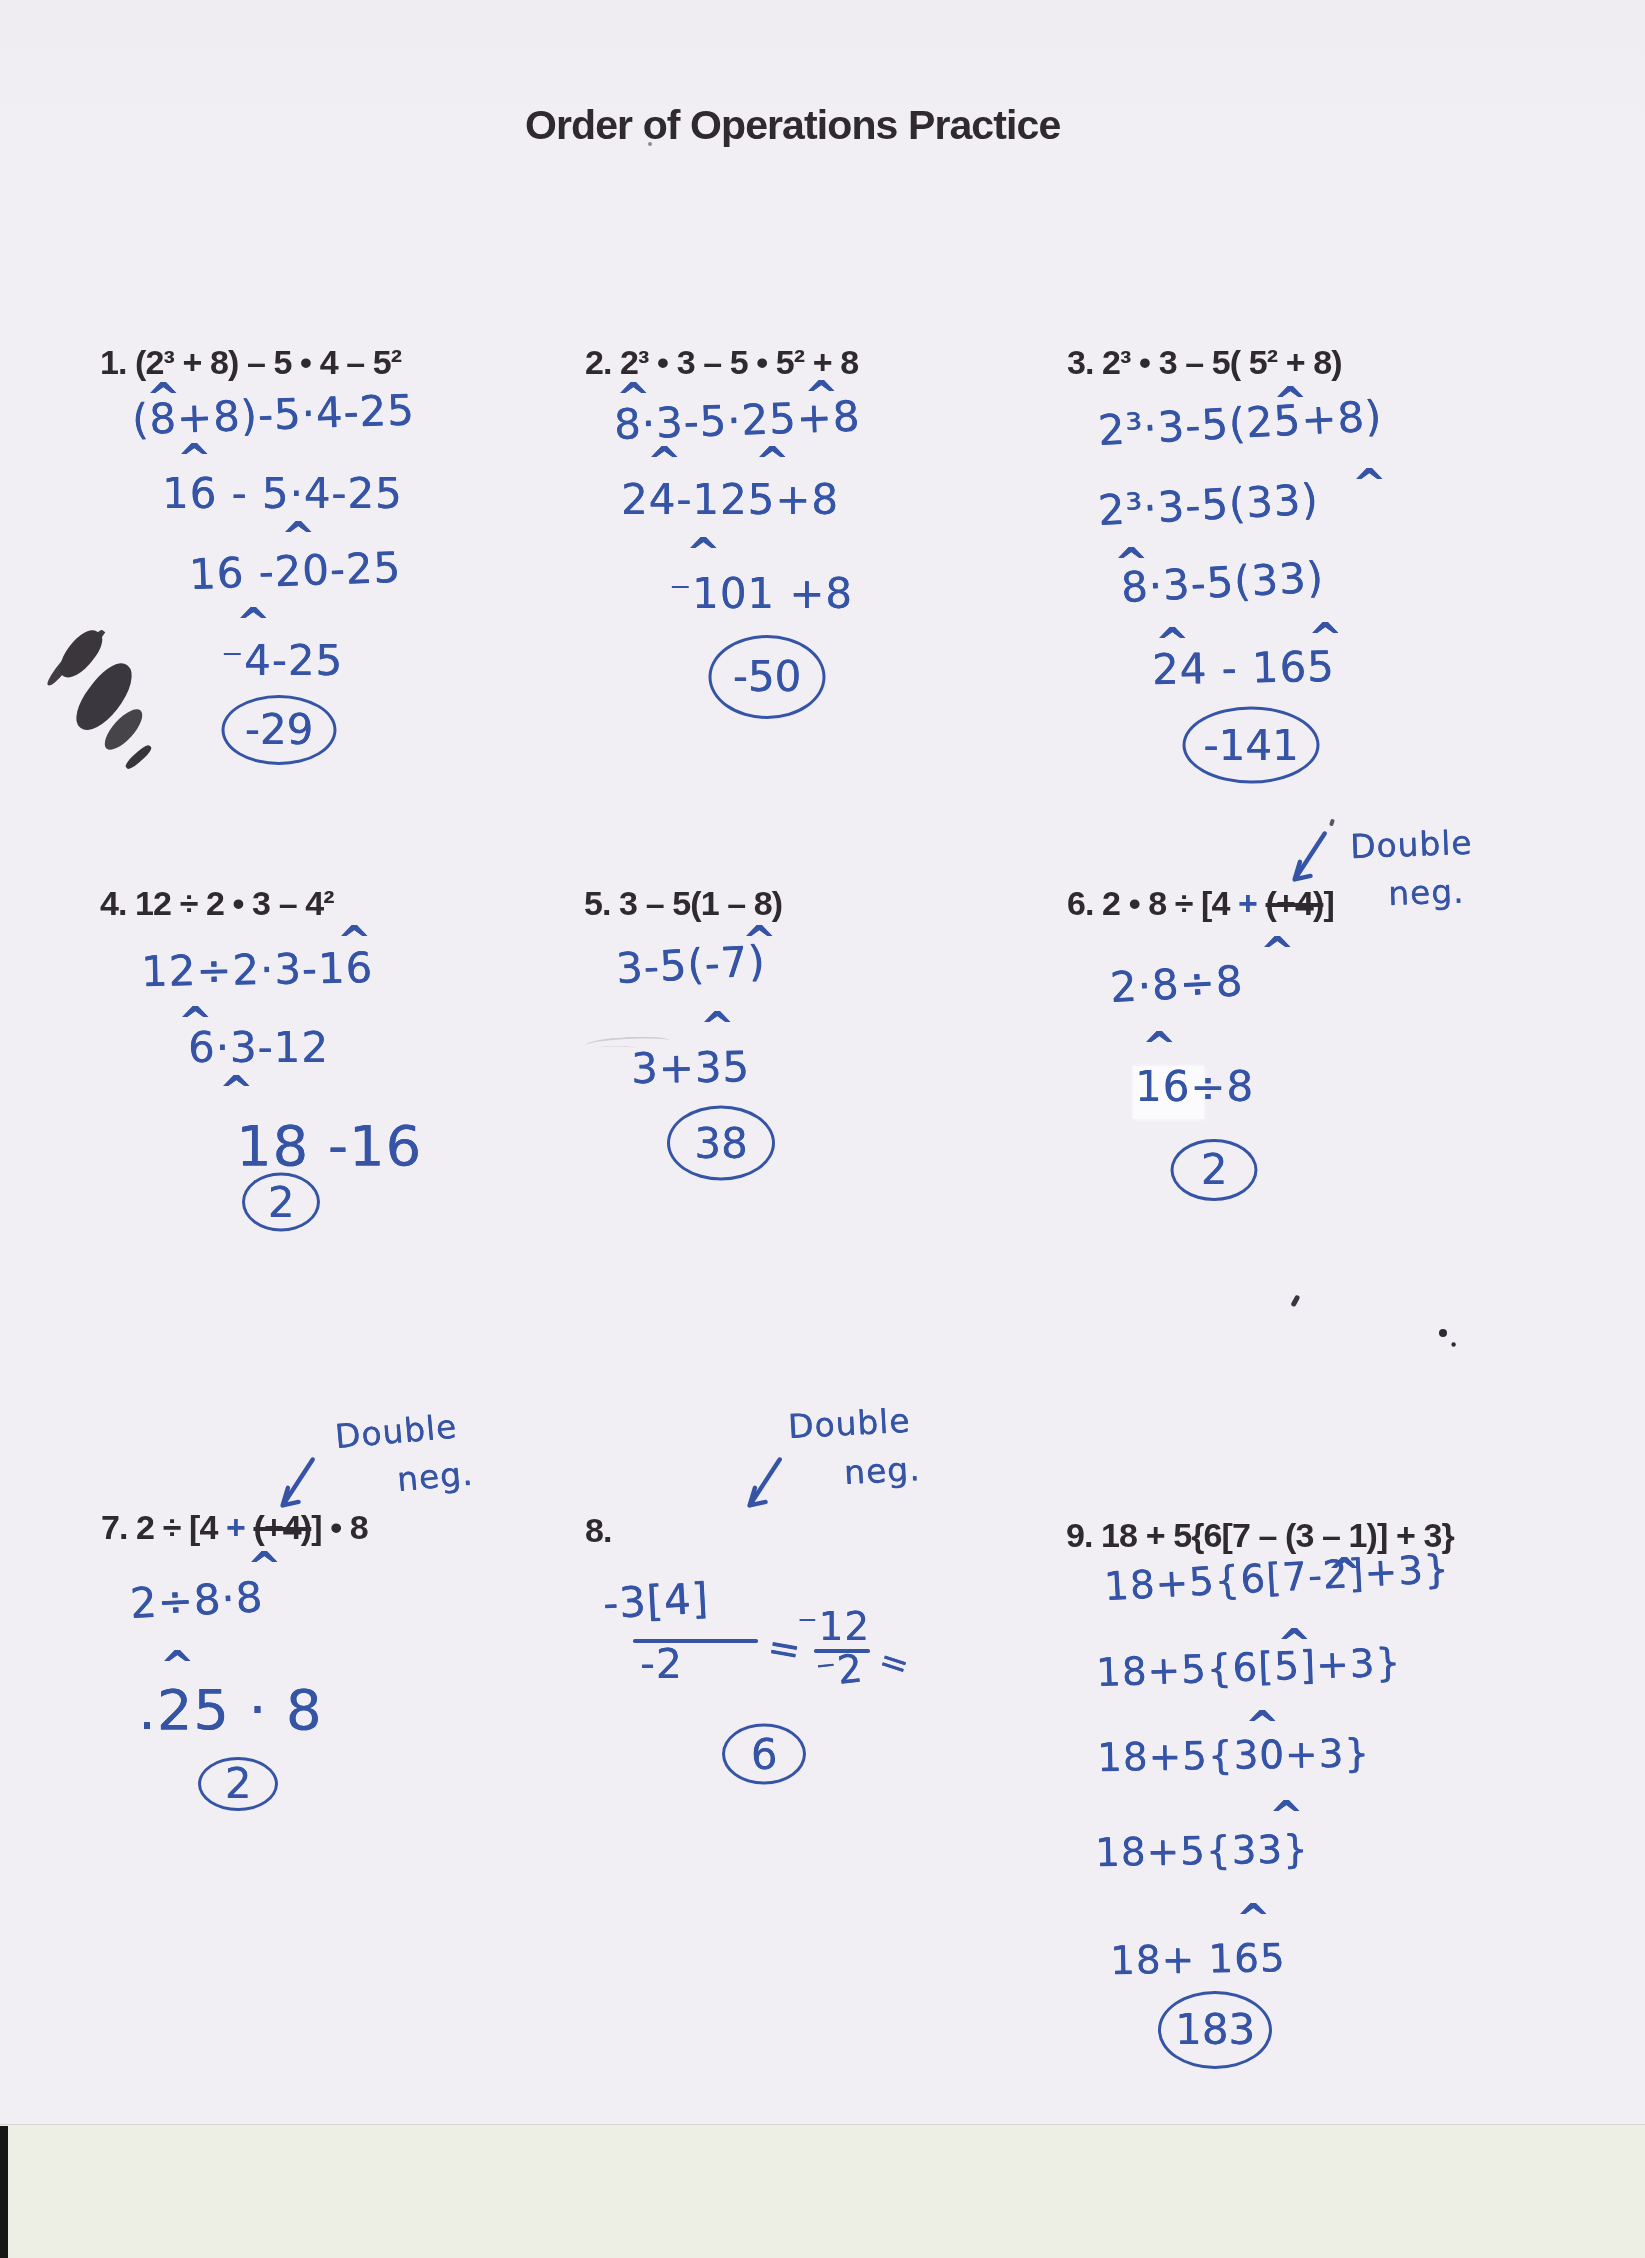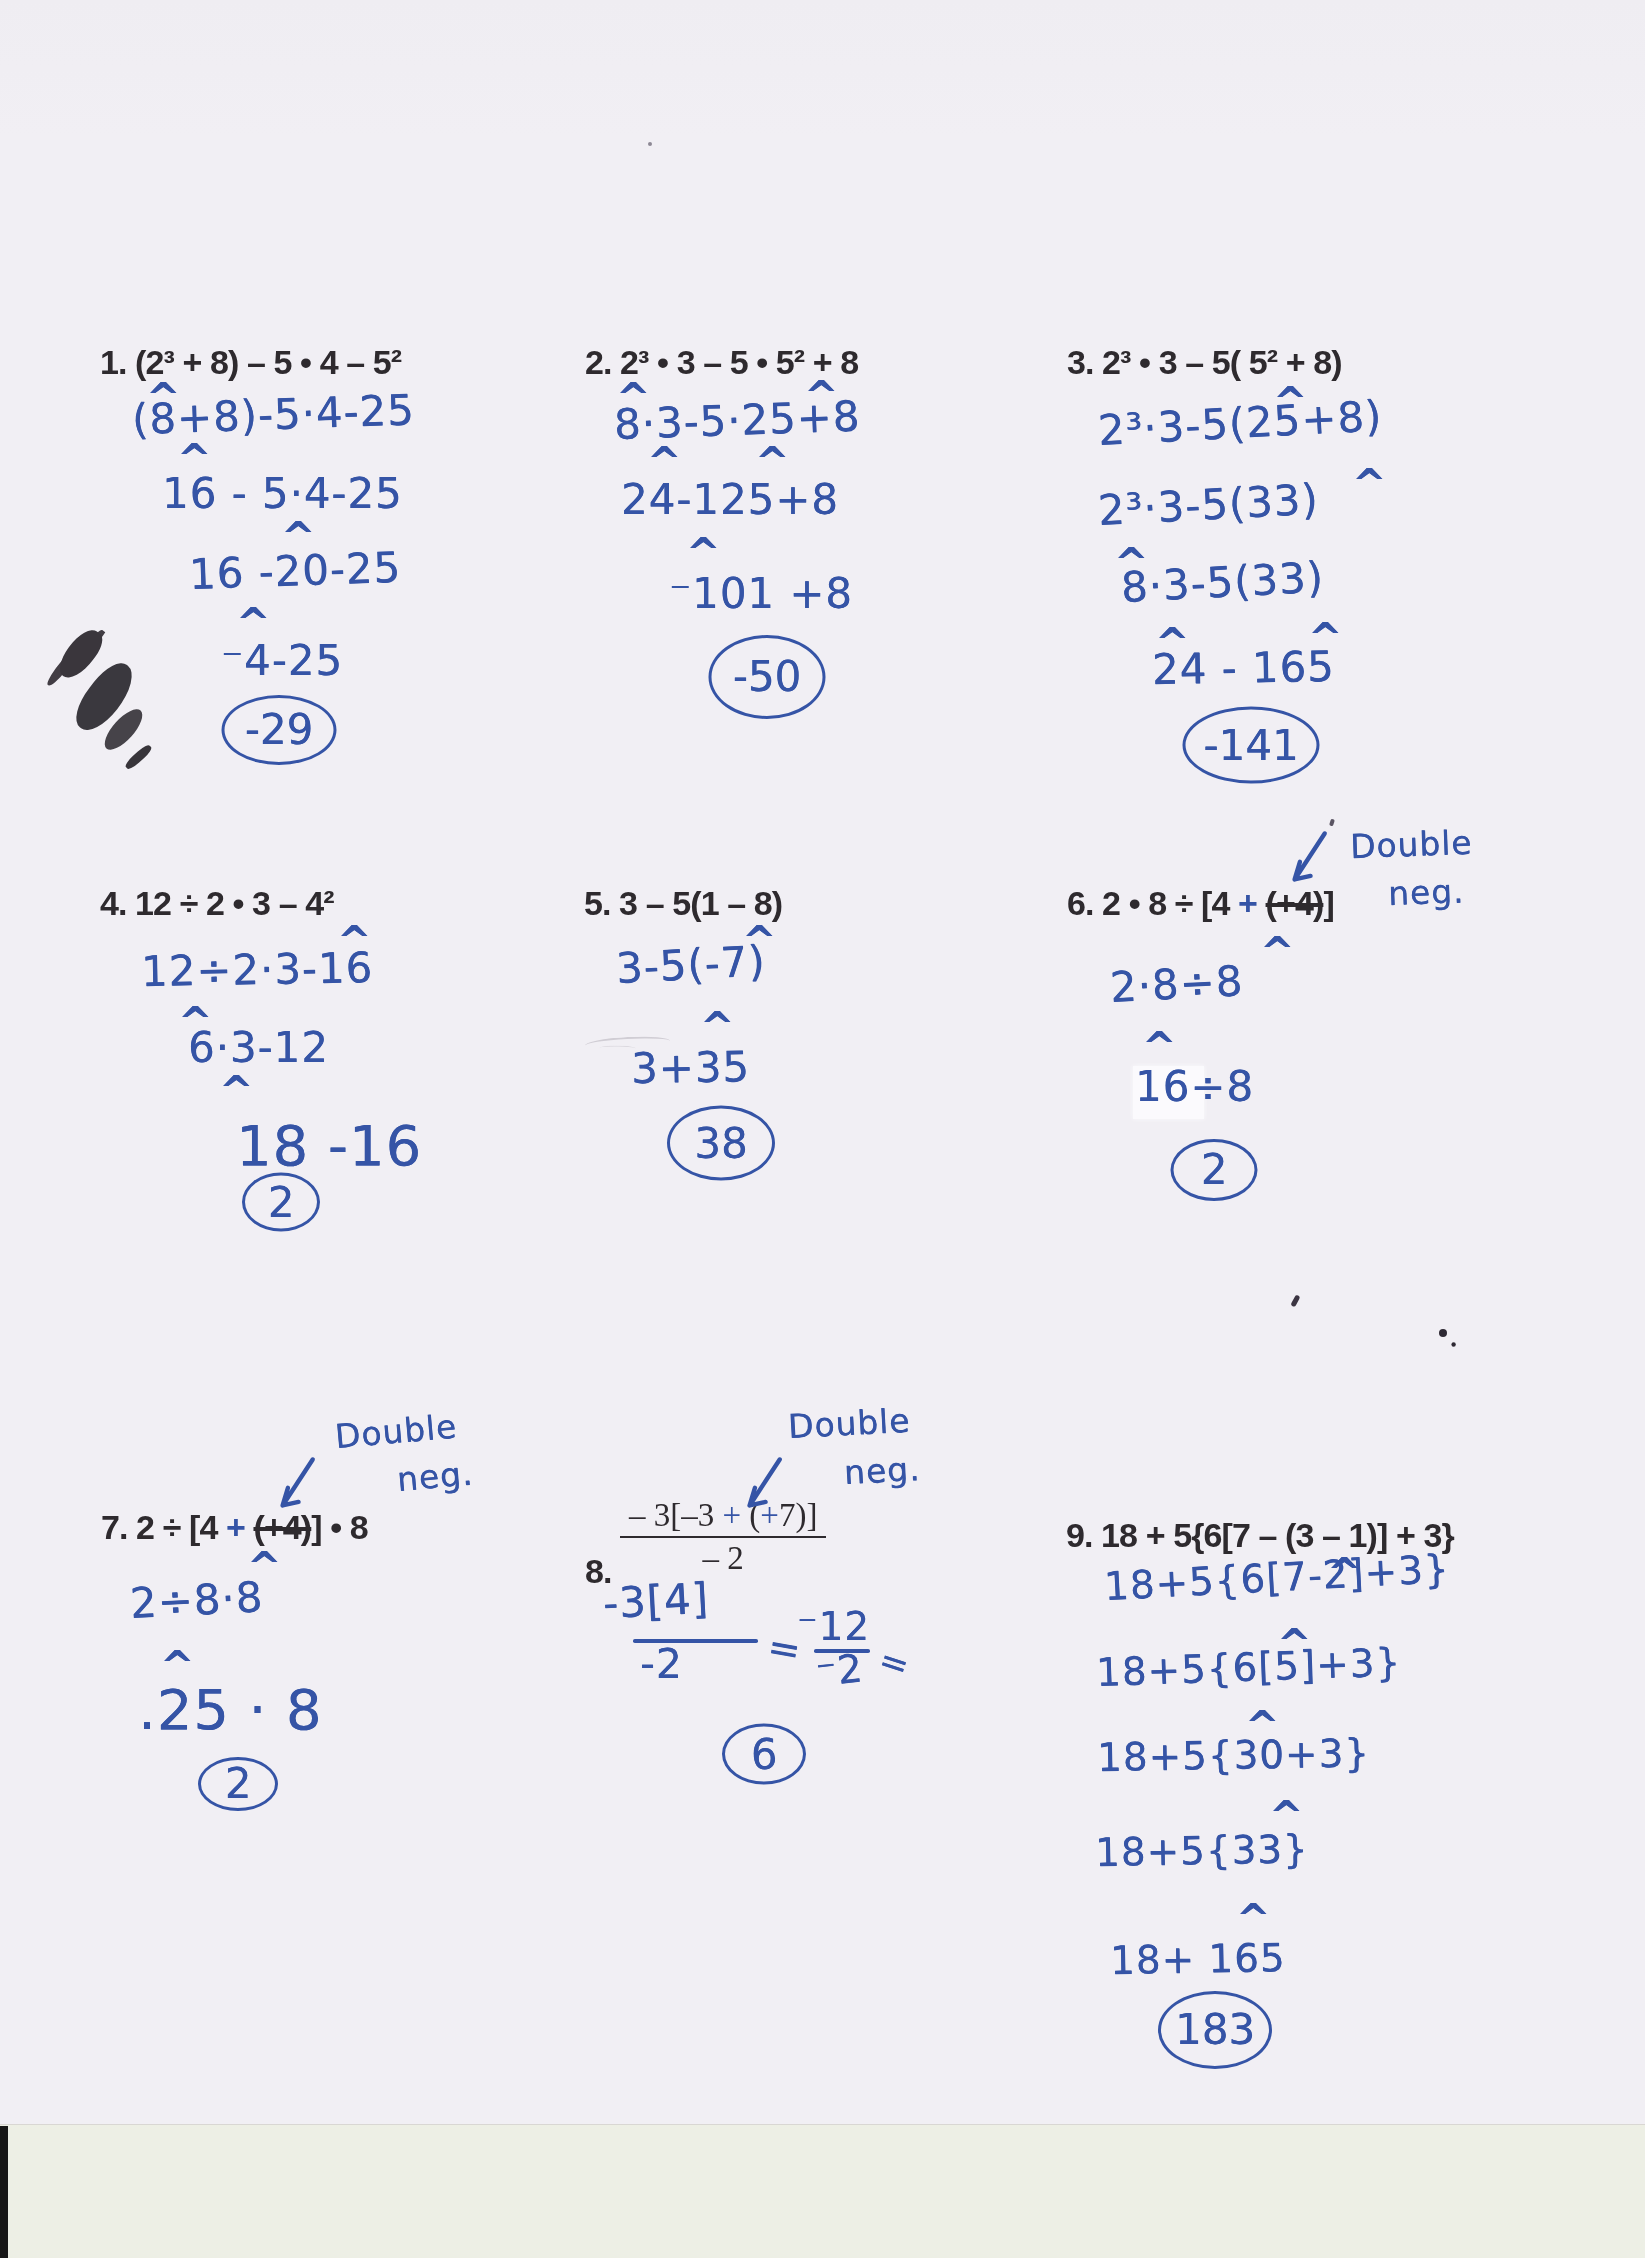--- a/index.html
+++ b/index.html
@@ -72,20 +72,21 @@
   .s3{left:648px; top:142px; width:4.4px; height:4.4px; background:#8d8894; border-radius:50%;}
   .s4{left:1330px; top:819px; width:3.5px; height:7px; background:#5b5563; border-radius:1.8px; transform:rotate(18deg);}
   .strip{position:absolute; left:0; top:2124px; width:100%; height:134px;
     background:var(--strip); border-top:1.8px solid #d9d7d3;}
   .strip-edge{position:absolute; left:0; top:2126px; width:8px; height:132px; background:#171717;}
 </style>
 </head>
 <body>
 
 <div class="sheet" id="sheet">
+  <div class="title">Order of Operations Practice</div>
 
   <div class="smudge">
     <i class="b1"></i>
       <i class="b2"></i>
       <i class="b3"></i>
       <i class="b4"></i>
   </div>
   <div class="scribble"></div>
   <span class="speck s1"></span>
   <span class="speck s2"></span>
@@ -169,21 +170,21 @@
     <div class="hand caret" style="left: 160px; top: 1646px;">^</div>
     <div class="hand" style="left: 138px; top: 1682px; font-size: 56px;">.25 · 8</div>
     <div class="answer" style="left: 238px; top: 1784px; width: 74px; height: 48px;">
       <span>2</span>
     </div>
     <div class="hand note" style="left: 335px; top: 1420px; transform: rotate(-5deg);">Double</div>
     <div class="hand note" style="left: 397px; top: 1463px; transform: rotate(-5deg);">neg.</div>
     <div class="arrow" style="left: 272px; top: 1454px;"><svg width="46" height="64" viewBox="0 0 52 72">
         <path d="M46 6 L12 58 M12 58 L30 54 M12 58 L18 38" fill="none" stroke="#3554a6" stroke-width="5" stroke-linecap="round"></path>
       </svg></div>
-    <div class="printed" style="left: 585px; top: 1512px;"><span>8. </span><span class="pfrac"><span class="pfrac-num"><span>– 3[–3 </span><span class="inkseg">+</span><span> (</span><span class="inkseg">+</span><span>7)]</span></span><span class="pfrac-den">– 2</span></span></div>
+    <div class="printed" style="left: 585px; top: 1512px;"><span>8. </span></div>
     <div class="hand" style="left: 603px; top: 1583px; font-size: 42px; transform: rotate(-3deg);">-3[4]</div>
     <div class="rule" style="left: 633px; top: 1639px; width: 125px;"></div>
     <div class="hand" style="left: 640px; top: 1644px; font-size: 41px;">-2</div>
     <div class="hand" style="left: 768px; top: 1626px; font-size: 39px; transform: rotate(10deg);">=</div>
     <div class="hand" style="left: 797px; top: 1607px; font-size: 39px;">⁻12</div>
     <div class="rule" style="left: 814px; top: 1649px; width: 56px;"></div>
     <div class="hand" style="left: 816px; top: 1653px; font-size: 39px; transform: rotate(-6deg);">⁻2</div>
     <div class="hand" style="left: 880px; top: 1641px; font-size: 35px; transform: rotate(18deg);">=</div>
     <div class="answer" style="left: 764px; top: 1754px; width: 78px; height: 55px;">
       <span>6</span>

